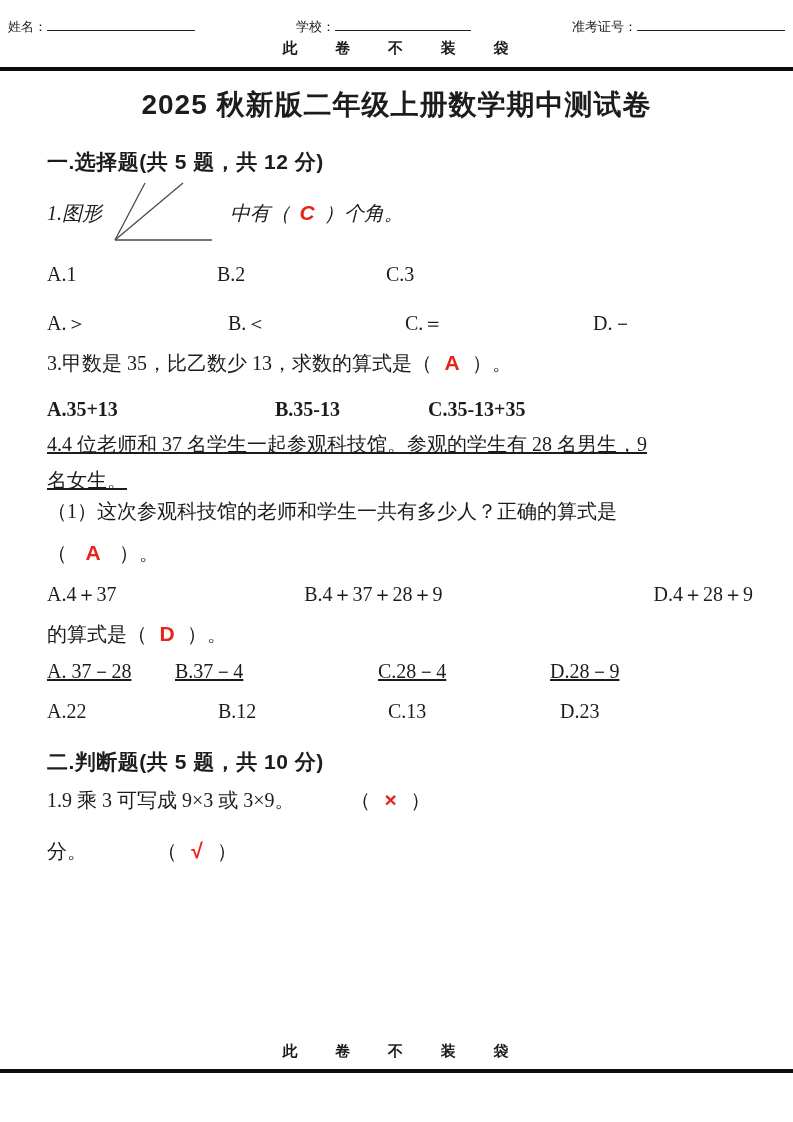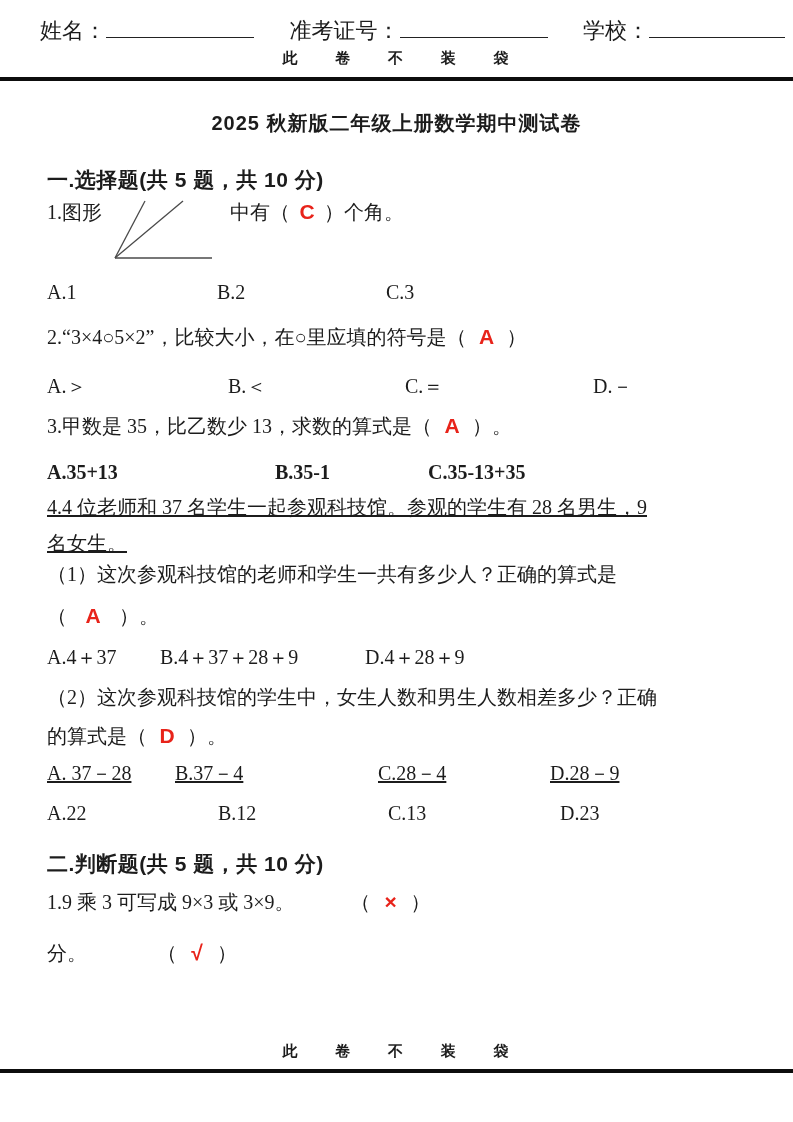--- a/index.html
+++ b/index.html
@@ -10,143 +10,141 @@
   html,body{background:#ffffff;}
   body{
     width:793px;height:1122px;
     font-family:"Liberation Serif","DejaVu Serif",serif;
     color:var(--ink);
   }
   .page{position:relative;width:793px;height:1122px;overflow:hidden;background:#fff;}
 
   
   .header{padding:16px 8px 0 8px;}
-  .header-row{display:flex;justify-content:space-between;align-items:flex-end;font-size:22px;margin-left:32px;}
+  .header-row{display:flex;justify-content:space-between;align-items:flex-end;font-size:13px;}
   .field{white-space:nowrap;}
   .uline{display:inline-block;border-bottom:1.6px solid #222;height:15px;vertical-align:baseline;}
   .seal{
     text-align:center;font-size:15px;font-weight:bold;margin-top:3px;
     word-spacing:30px;letter-spacing:2px;
   }
   .rule{height:4px;background:#0d0d0d;margin-top:9px;}
 
   
   .title{
-    margin-top:24px;text-align:center;
+    margin-top:16px;text-align:center;
     font-family:"Liberation Sans","DejaVu Sans",sans-serif;
-    font-size:20px;font-weight:bold;letter-spacing:1px;line-height:36px;
+    font-size:28px;font-weight:bold;letter-spacing:1px;line-height:36px;
   }
 
   
   .content{padding:0 40px 0 47px;font-size:20px;}
   .sec-heading{
     margin-top:25px;
     font-family:"Liberation Sans","DejaVu Sans",sans-serif;
     font-size:21px;font-weight:bold;line-height:28px;letter-spacing:0.5px;
   }
   .line{line-height:26px;}
-  .q1row{margin-top:5px;display:flex;align-items:flex-start;}
+  .q1row{margin-top:5px;display:flex;align-items:center;font-style:italic;}
   .q1row .txt{line-height:26px;}
   .angle-fig{margin:0 14px 1px 10px;display:block;}
   .angle-fig line{stroke:#4a4a4a;stroke-width:1.3;}
 
   .opts{display:flex;line-height:26px;}
   .opts span{display:block;white-space:nowrap;}
 
   .para2{line-height:36px;}
   .para2 div{white-space:nowrap;}
 
   .ans{
     display:inline-block;min-width:40px;text-align:center;
     color:var(--answer-color);
     font-family:"Liberation Sans","DejaVu Sans",sans-serif;
     font-weight:600;font-size:21px;line-height:20px;
   }
   .ans-narrow{min-width:34px;}
 
   .mt17{margin-top:17px;} .mt19{margin-top:19px;} .mt23{margin-top:23px;}
   .mt14{margin-top:14px;} .mt20{margin-top:20px;font-weight:bold;} .mt16{margin-top:16px;}
-  .mt15{margin-top:15px;} .mt8{margin-top:8px;} .mt4{margin-top:4px;text-decoration:underline;}
+  .mt15{margin-top:15px;justify-content:space-between;} .mt8{margin-top:8px;} .mt4{margin-top:4px;text-decoration:underline;}
   .mt7{margin-top:24px;} .mt11{margin-top:11px;} .mt18{margin-top:18px;}
 
   .j2lines{line-height:40px;}
   .gap56{display:inline-block;width:56px;}
   .gap70{display:inline-block;width:70px;}
 
   
   .footer{position:absolute;left:0;right:0;top:1042px;}
   .footer .seal{margin-top:0;}
   .footer .rule{margin-top:8px;}
 </style>
 </head>
 <body>
 
 <div class="page">
 
   <div class="header">
     <div class="header-row">
       <span class="field"><span>姓名：</span><span class="uline" style="width:148px"></span></span>
+      <span class="field"><span>学校：</span><span class="uline" style="width:136px"></span></span>
       <span class="field"><span>准考证号：</span><span class="uline" style="width:148px"></span></span>
-      <span class="field"><span>学校：</span><span class="uline" style="width:136px"></span></span>
     </div>
     <div class="seal">此 卷 不 装 袋</div>
   </div>
   <div class="rule"></div>
 
   <div class="title">2025 秋新版二年级上册数学期中测试卷</div>
 
   <div class="content">
 
-    <div class="sec-heading">一.选择题(共 5 题，共 10 分)</div>
+    <div class="sec-heading">一.选择题(共 5 题，共 12 分)</div>
 
     <div class="q1row">
       <span class="txt">1.图形</span>
       <svg class="angle-fig" width="104" height="62" viewBox="0 0 104 62">
         <line x1="3" y1="59" x2="33" y2="2"></line>
         <line x1="3" y1="59" x2="71" y2="2"></line>
         <line x1="3" y1="59" x2="100" y2="59"></line>
       </svg>
       <span class="txt"><span>中有（</span><span class="ans ans-narrow">C</span><span>）个角。</span></span>
     </div>
     <div class="opts mt17">
       <span style="width:170px">A.1</span>
       <span style="width:169px">B.2</span>
       <span>C.3</span>
     </div>
 
-    <div class="line mt19"><span>2.“3×4○5×2”，比较大小，在○里应填的符号是（</span><span class="ans">A</span><span>）</span></div>
     <div class="opts mt23">
       <span style="width:181px">A.＞</span>
       <span style="width:177px">B.＜</span>
       <span style="width:188px">C.＝</span>
       <span>D.－</span>
     </div>
 
     <div class="line mt14"><span>3.甲数是 35，比乙数少 13，求数的算式是（</span><span class="ans">A</span><span>）。</span></div>
     <div class="opts mt20">
       <span style="width:228px">A.35+13</span>
-      <span style="width:153px">B.35-1</span>
+      <span style="width:153px">B.35-13</span>
       <span>C.35-13+35</span>
     </div>
 
     <div class="para2 mt4">
       <div>4.4 位老师和 37 名学生一起参观科技馆。参观的学生有 28 名男生，9</div>
       <div>名女生。</div>
     </div>
 
     <div class="line">（1）这次参观科技馆的老师和学生一共有多少人？正确的算式是</div>
     <div class="line mt16"><span>（</span><span class="ans" style="min-width:52px">A</span><span>）。</span></div>
     <div class="opts mt15">
       <span style="width:113px">A.4＋37</span>
       <span style="width:205px">B.4＋37＋28＋9</span>
       <span>D.4＋28＋9</span>
     </div>
 
     <div class="para2 mt8" style="line-height:39px">
-      <div>（2）这次参观科技馆的学生中，女生人数和男生人数相差多少？正确</div>
       <div><span>的算式是（</span><span class="ans">D</span><span>）。</span></div>
     </div>
     <div class="opts mt4">
       <span style="width:128px">A. 37－28</span>
       <span style="width:203px">B.37－4</span>
       <span style="width:172px">C.28－4</span>
       <span>D.28－9</span>
     </div>
 
     <div class="opts mt14">

